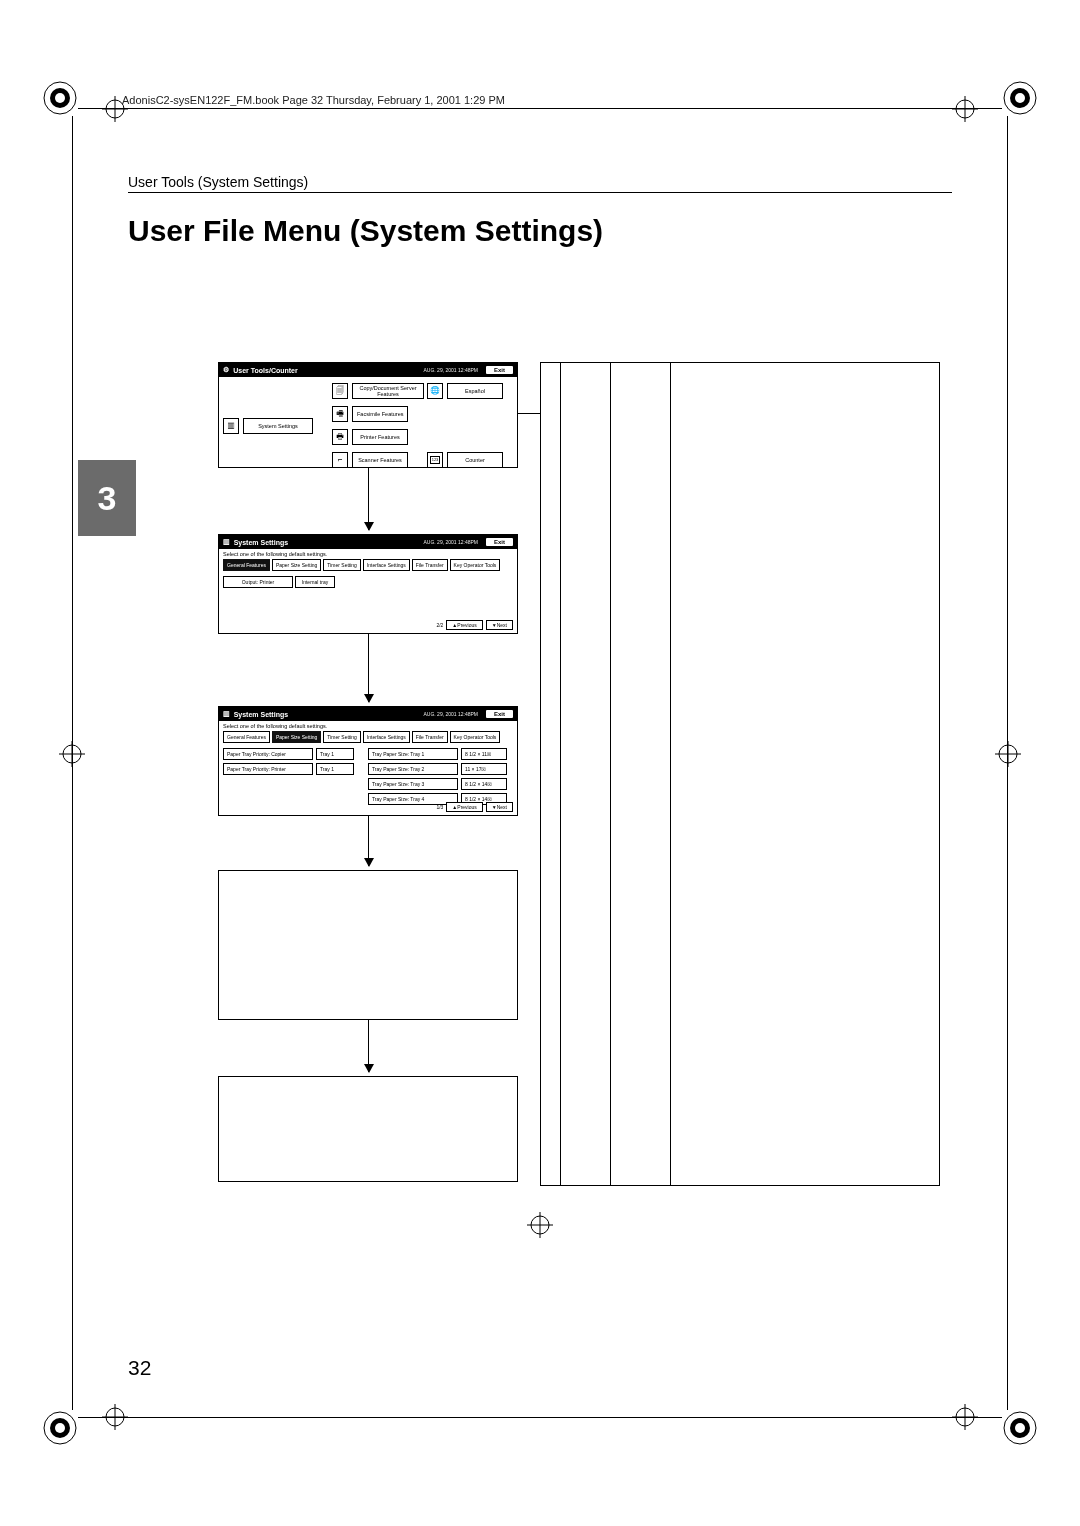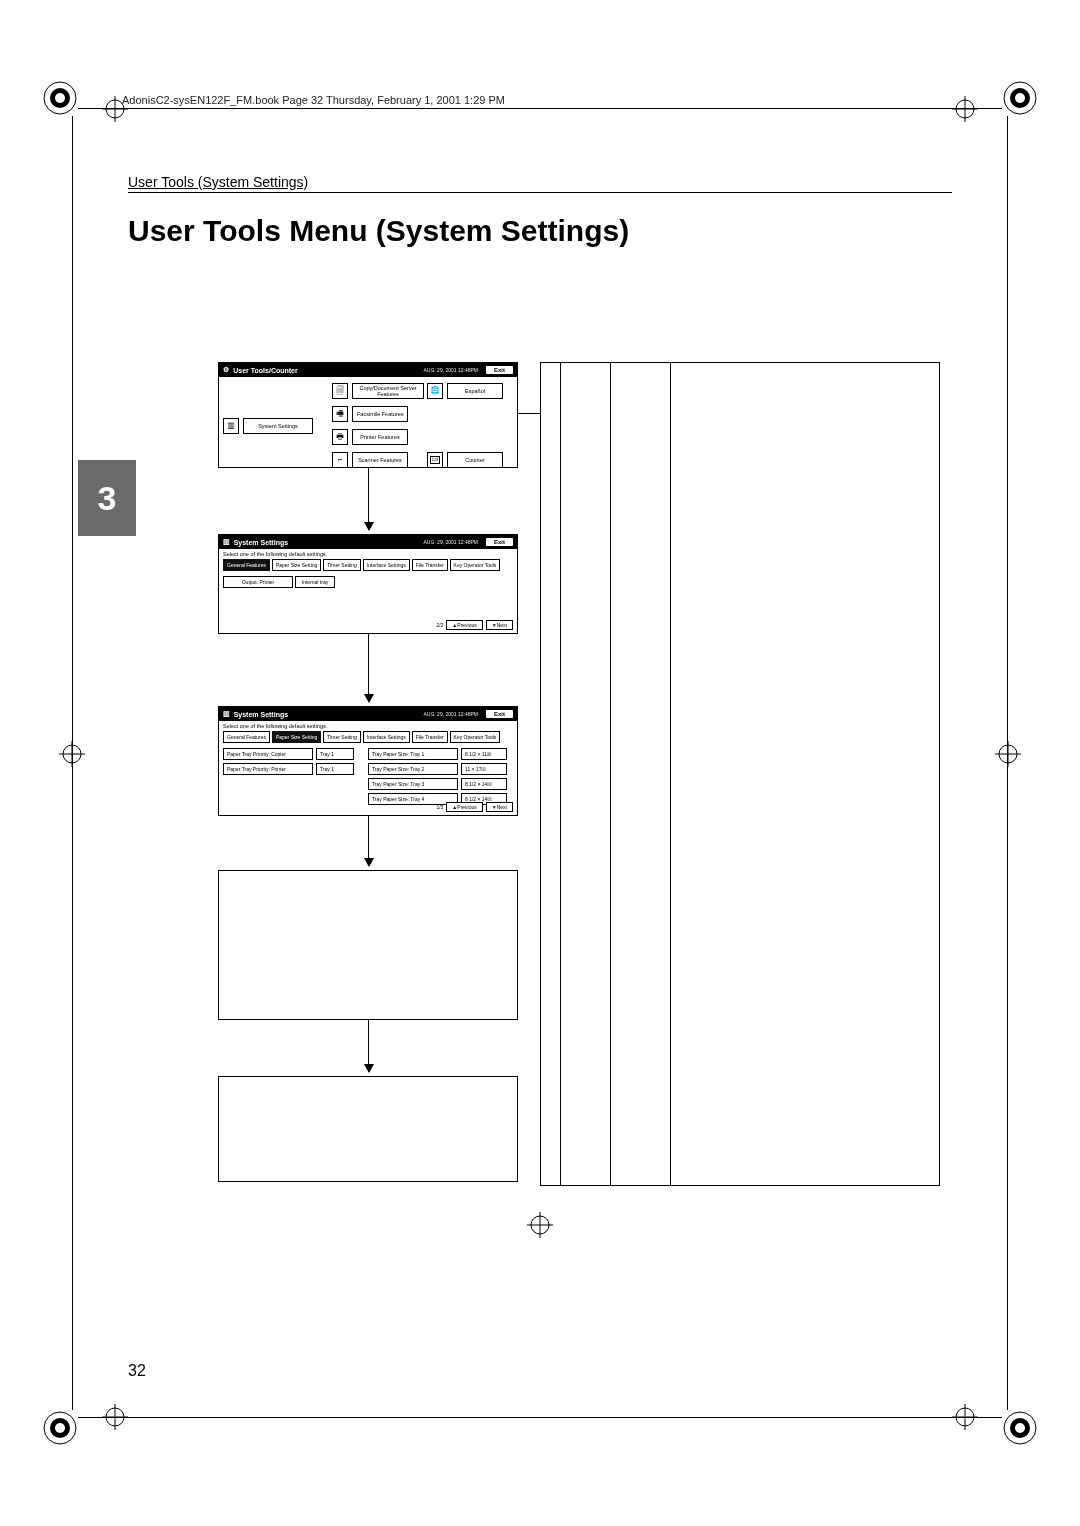--- a/index.html
+++ b/index.html
@@ -24,24 +24,24 @@
   .rt-rm  { right: 59px; top: 741px; }
 
   .hairline-top    { position:absolute; left:78px; right:78px; top:108px;   border-top:0.5px solid #000; }
   .hairline-bottom { position:absolute; left:78px; right:78px; bottom:108px;border-top:0.5px solid #000; }
   .hairline-left   { position:absolute; top:116px; bottom:116px; left:72px;  border-left:0.5px solid #000; }
   .hairline-right  { position:absolute; top:116px; bottom:116px; right:72px; border-left:0.5px solid #000; }
   .center-target   { position:absolute; left:527px; top:1212px; width:26px; height:26px; }
 
   
   .book-header { position:absolute; left:122px; top:94px; font-size:11px; color:#222; }
-  .running-head { position:absolute; left:128px; top:174px; font-size:14px;text-decoration:underline; }
+  .running-head { position:absolute; left:128px; top:174px; font-size:14px; }
   .running-rule { position:absolute; left:128px; right:128px; top:192px; border-top:1px solid #000; }
   .title { position:absolute; left:128px; top:214px; font-size:30px; font-weight:bold; }
-  .page-number { position:absolute; left:128px; bottom:146px; font-size:16px; }
+  .page-number { position:absolute; left:128px; bottom:146px; font-size:21px; }
 
   
   .chap-tab { position:absolute; left:78px; top:460px; width:58px; height:76px; background:#6b6b6b; color:#fff;
               display:flex; align-items:center; justify-content:center; font-size:34px; font-weight:bold; }
 
   
   .shot { position:absolute; left:218px; width:300px; background:#fff; border:1px solid #000; font-size:6px; overflow:hidden; }
   .shot .bar { background:#000; color:#fff; height:14px; display:flex; align-items:center; padding:0 4px; font-size:7px; font-weight:bold; gap:4px;}
   .shot .bar .spacer{flex:1;}
   .shot .bar .clock{font-size:5px; font-weight:normal; opacity:.9; margin-right:4px;}
@@ -153,21 +153,21 @@
     </svg></div>
 
 <div class="hairline-top"></div>
 <div class="hairline-bottom"></div>
 <div class="hairline-left"></div>
 <div class="hairline-right"></div>
 
 <div class="book-header">AdonisC2-sysEN122F_FM.book  Page 32  Thursday, February 1, 2001  1:29 PM</div>
 <div class="running-head">User Tools (System Settings)</div>
 <div class="running-rule"></div>
-<div class="title">User Tools Menu (System Settings)</div>
+<div class="title">User File Menu (System Settings)</div>
 <div class="chap-tab">3</div>
 <div class="page-number">32</div>
 
 <div class="sidebox"></div>
 <div class="hline" style="left:518px; top:413px; width:22px;"></div>
 <div class="vline" style="left:560px; top:362px; height:824px;"></div>
 <div class="vline" style="left:610px; top:362px; height:824px;"></div>
 <div class="vline" style="left:670px; top:362px; height:824px;"></div>
 
 <div class="vline" style="left:368px; top:468px; height:62px;">

